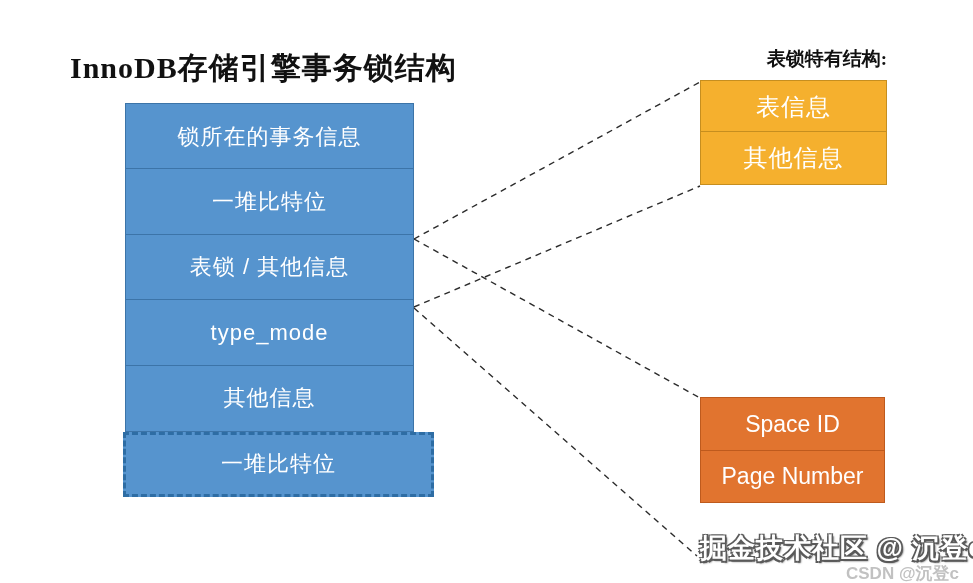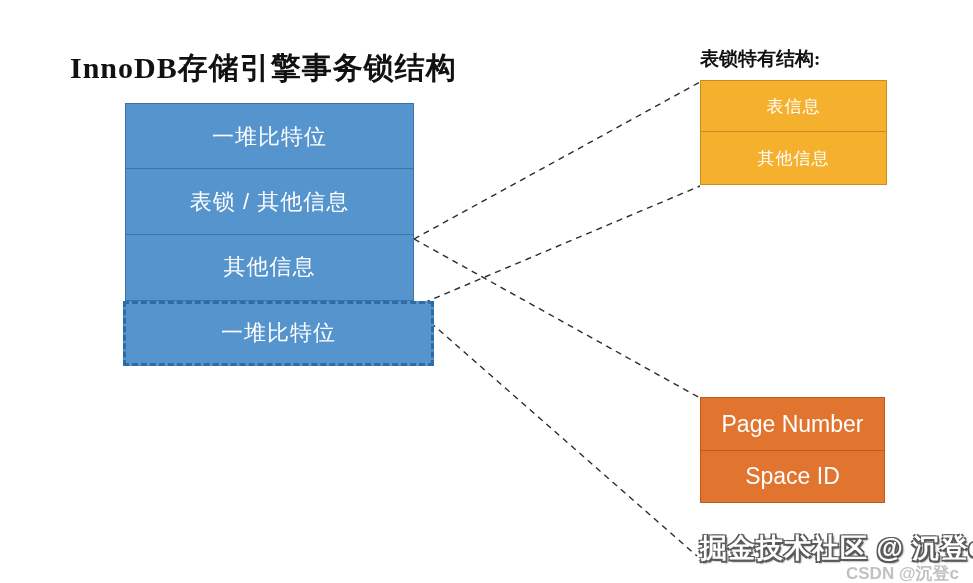--- a/index.html
+++ b/index.html
@@ -32,34 +32,34 @@
     border:3px dashed var(--blue-dash);
     margin-left:-2px;margin-right:-2px;width:311px;font-family:Liberation Mono, monospace;
   }
 
   
   .connector-svg{position:absolute;left:0;top:0;width:973px;height:583px;pointer-events:none;}
   .connector-svg line{stroke:var(--line-color);stroke-width:1.4;stroke-dasharray:6 5;}
 
   
   .side-heading{
-    position:absolute;width:187px;text-align:left;
+    position:absolute;width:187px;text-align:right;
     font-family:"Liberation Serif","DejaVu Serif",serif;
     font-weight:bold;font-size:19px;color:#111;white-space:nowrap;
   }
   .heading-table{left:700px;top:46px;}
   .heading-row{left:700px;top:361px;}
 
   
   .table-stack{position:absolute;left:700px;top:80px;width:187px;}
   .table-row-cell{
     box-sizing:border-box;height:54px;width:100%;
     background:var(--yellow-fill);border:1.6px solid var(--yellow-border);
     margin-top:-1.6px;display:flex;align-items:center;justify-content:center;
-    color:#ffffff;font-size:17px;letter-spacing:1px;
+    color:#ffffff;font-size:24px;letter-spacing:1px;
   }
   .table-stack .table-row-cell:first-child{margin-top:0;height:53px;}
 
   
   .rowlock-stack{position:absolute;left:700px;top:397px;width:185px;}
   .rowlock-cell{
     box-sizing:border-box;height:55px;width:100%;
     background:var(--orange-fill);border:1.6px solid var(--orange-border);
     margin-top:-1.6px;display:flex;align-items:center;justify-content:center;
     color:#ffffff;font-size:23px;
@@ -89,33 +89,35 @@
   <div class="diagram-title">InnoDB存储引擎事务锁结构</div>
 
   <svg class="connector-svg" viewBox="0 0 973 583">
     <line x1="414" y1="239" x2="700" y2="82"></line>
     <line x1="414" y1="307" x2="700" y2="186"></line>
     <line x1="414" y1="239" x2="700" y2="398"></line>
     <line x1="414" y1="308" x2="697" y2="556"></line>
   </svg>
 
   <div class="main-stack">
+    <div class="main-row">锁所在的事务信息</div>
     <div class="main-row">一堆比特位</div>
     <div class="main-row">表锁 / 其他信息</div>
+    <div class="main-row">type_mode</div>
     <div class="main-row">其他信息</div>
     <div class="main-row dashed">一堆比特位</div>
   </div>
 
   <div class="side-heading heading-table">表锁特有结构:</div>
   <div class="table-stack">
     <div class="table-row-cell">表信息</div>
     <div class="table-row-cell">其他信息</div>
   </div>
 
   <div class="rowlock-stack">
+    <div class="rowlock-cell">Space ID</div>
     <div class="rowlock-cell">Page Number</div>
-    <div class="rowlock-cell">Space ID</div>
   </div>
 
   <div class="wm-juejin">掘金技术社区 @ 沉登c</div>
   <div class="wm-csdn">CSDN @沉登c</div>
 
 </div>
 
 </body></html>

